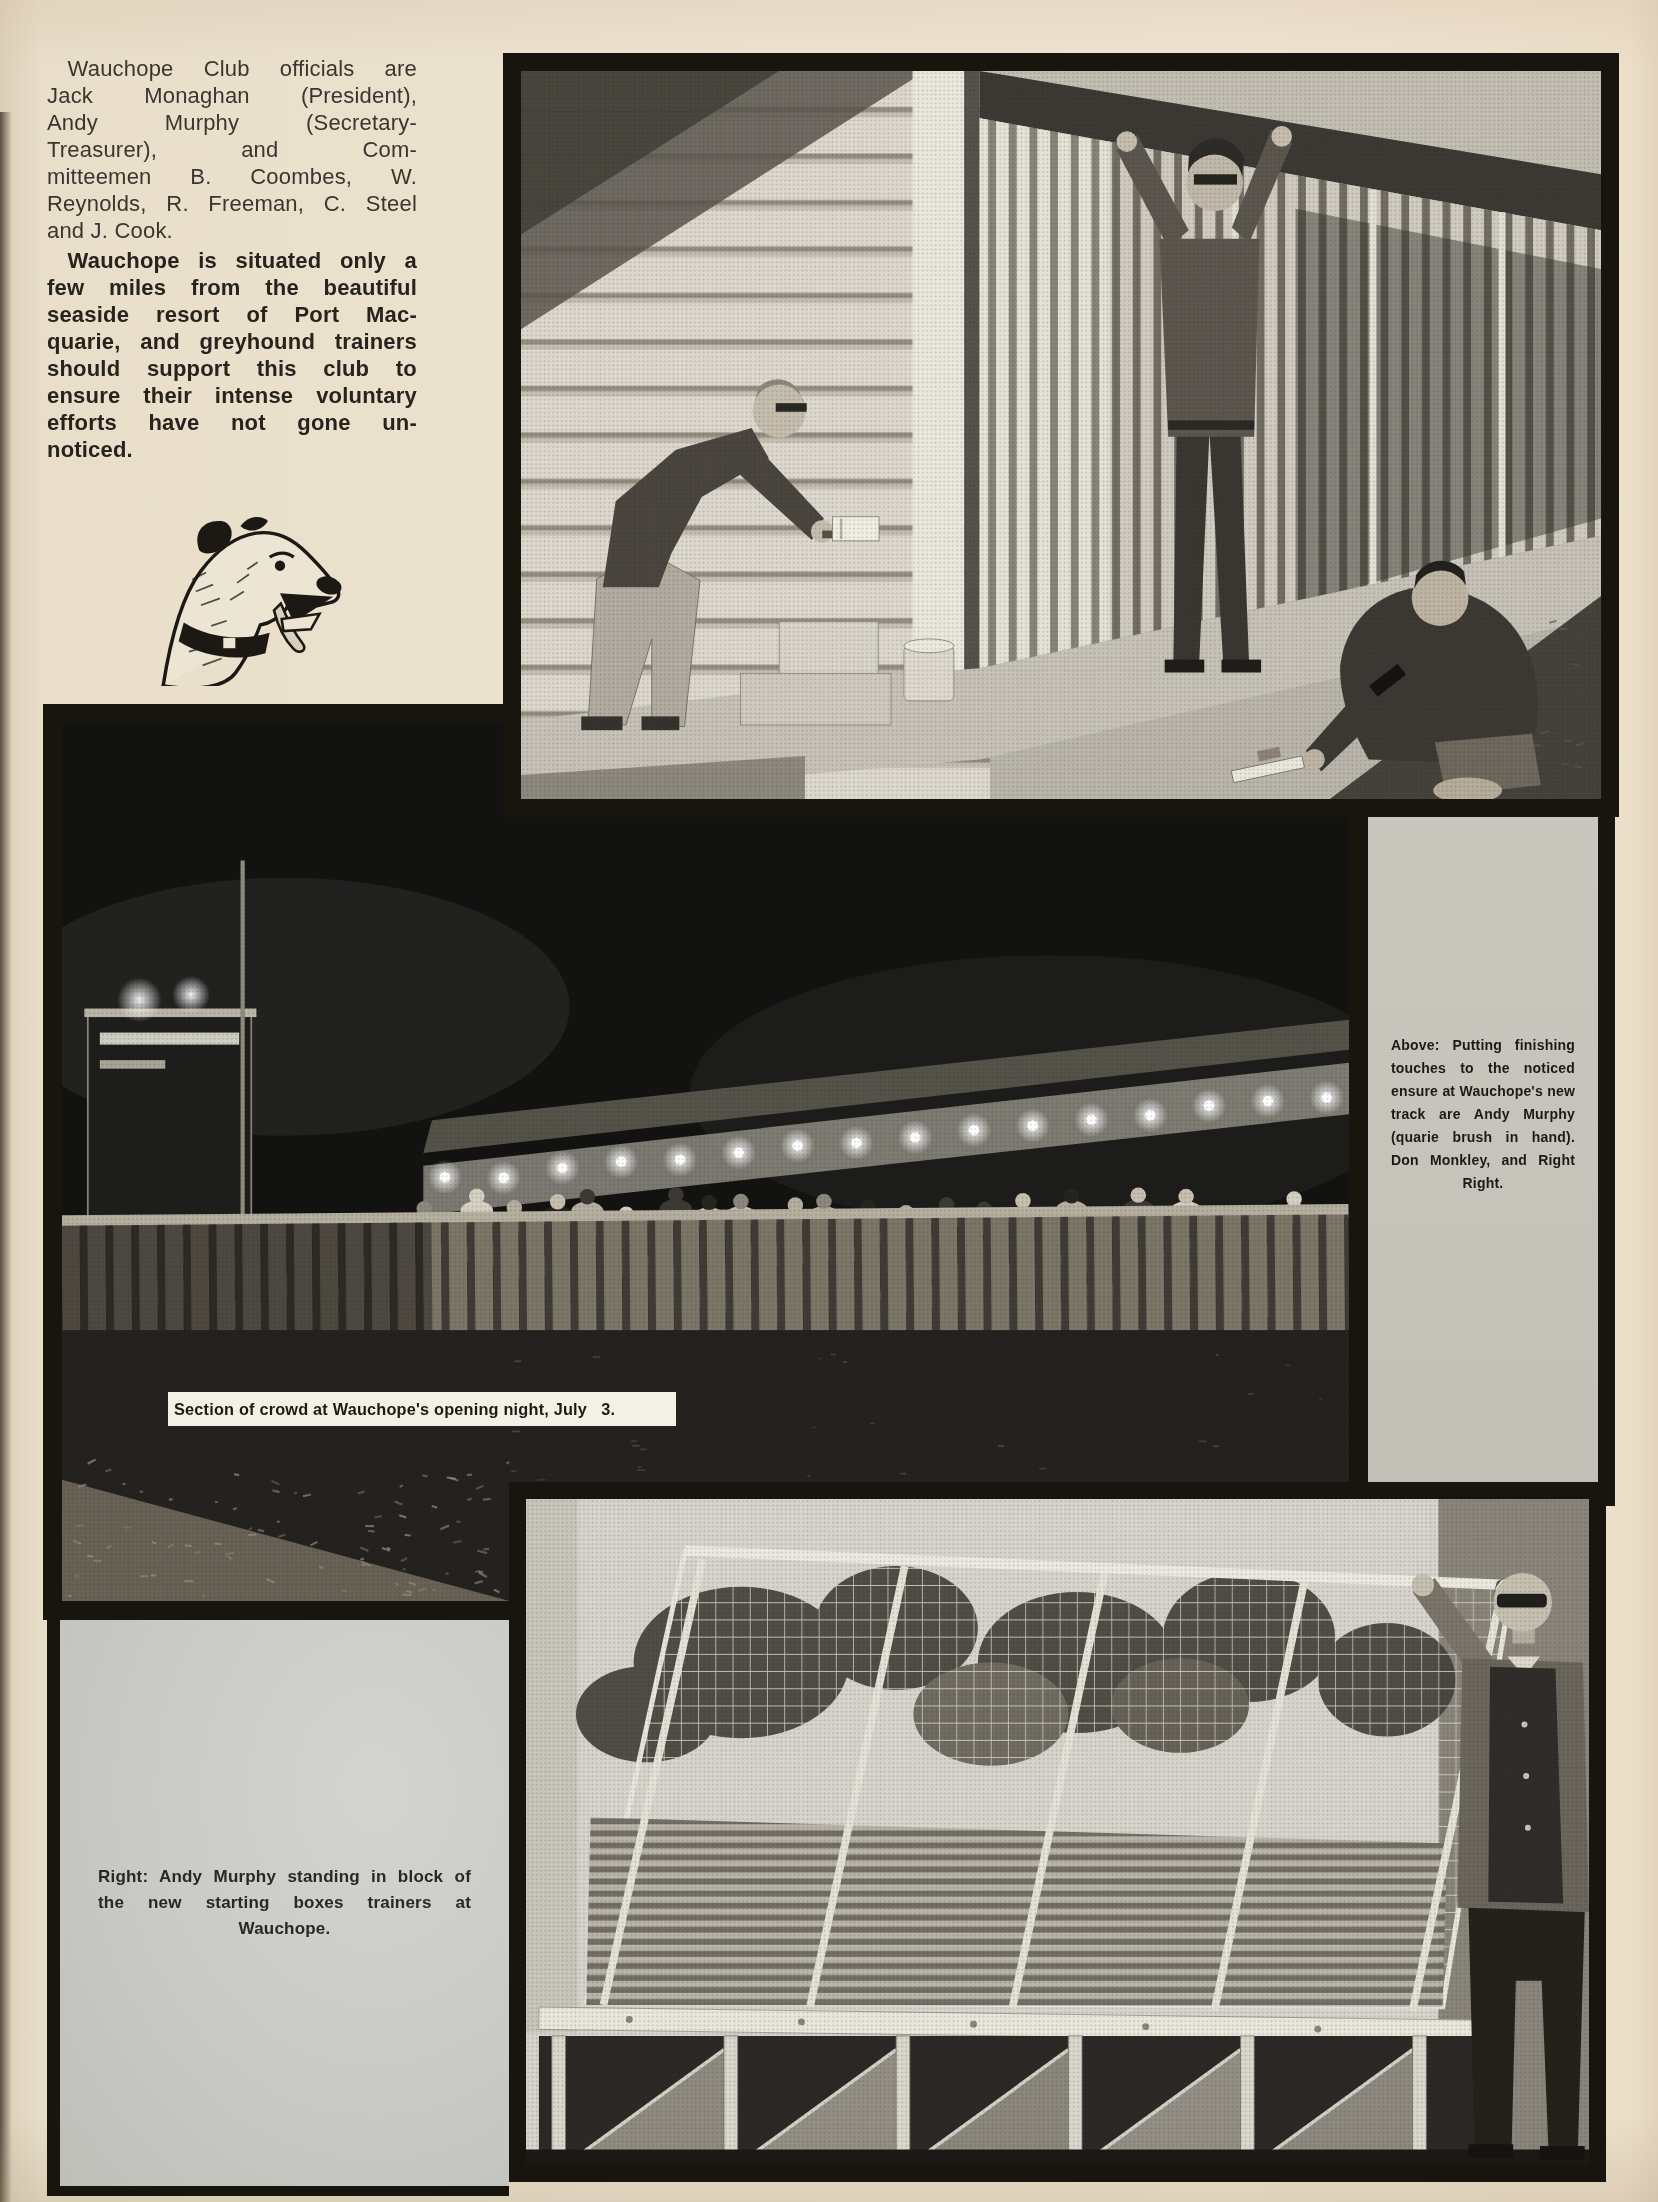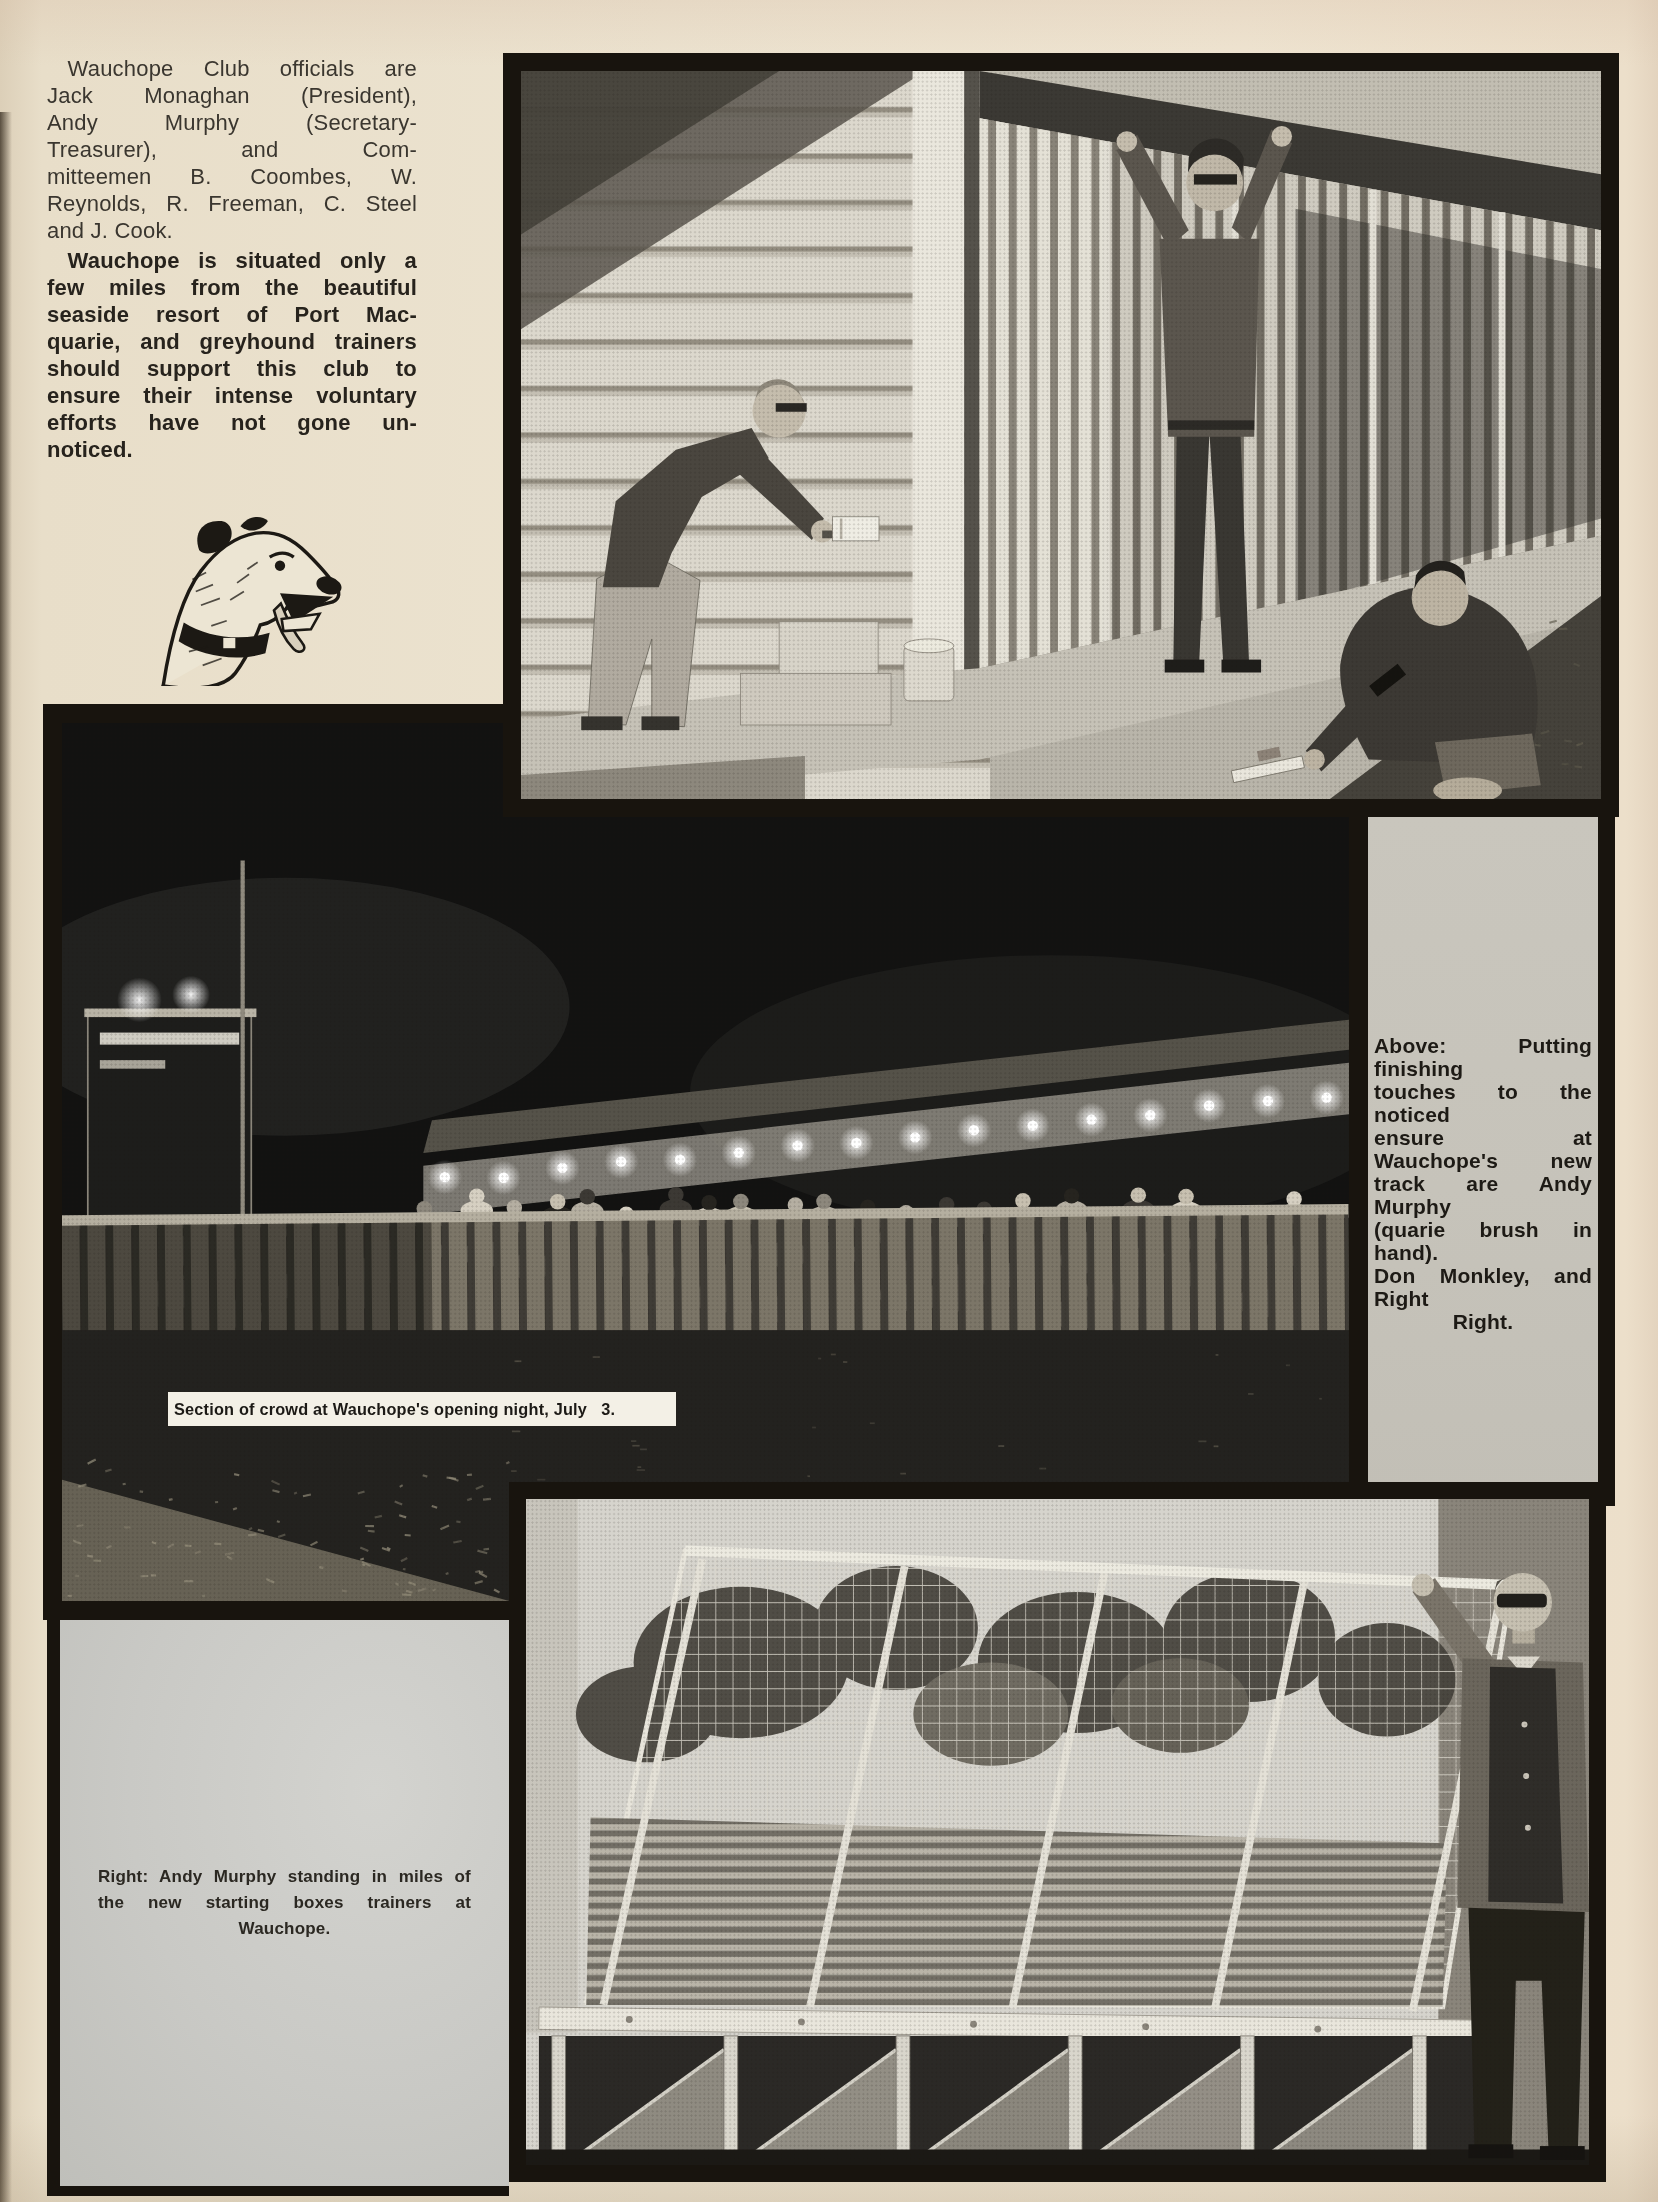--- a/index.html
+++ b/index.html
@@ -29,21 +29,21 @@
     background-image:radial-gradient(rgba(25,22,16,.14) 0.9px,rgba(0,0,0,0) 1.2px);
     background-size:4.3px 4.3px;}
   #photo-kennel{left:503px;top:53px;width:1116px;height:764px;z-index:3;}
   #photo-crowd{left:43px;top:704px;width:1325px;height:916px;border-width:19px;z-index:1;}
   #photo-boxes{left:509px;top:1482px;width:1097px;height:700px;border-width:17px;z-index:2;}
 
   
   .caption-panel{position:absolute;left:1349px;top:798px;width:266px;height:708px;
     border:17px solid #18140e;border-left-width:19px;border-bottom-width:12px;box-sizing:border-box;
     background:linear-gradient(180deg,#c9c6bd 0,#c6c3ba 55%,#c2bfb6 100%);z-index:2;}
-  .caption-panel .cap{margin-top:219px;padding:0 6px;font-weight:700;font-size:21px;line-height:23px;
+  .caption-panel .cap{margin-top:219px;padding:0 23px;font-weight:700;font-size:14px;line-height:23px;
     color:#1d1a15;letter-spacing:0.2px;}
 
   
   .caption-box{position:absolute;left:47px;top:1620px;width:462px;height:576px;box-sizing:border-box;
     border-left:13px solid #18140e;border-bottom:10.3px solid #18140e;
     background:radial-gradient(ellipse at 70% 30%,#d3d3cf 0,#c9c9c5 55%,#bfbfba 100%);z-index:1;}
   .caption-box .cap{margin-top:244px;padding:0 38px;font-weight:700;font-size:17px;line-height:26px;
     color:#2b2822;letter-spacing:0.2px;}
 
   
@@ -580,21 +580,21 @@
         <div class="tl">ensure at Wauchope's new</div>
         <div class="tl">track are Andy Murphy</div>
         <div class="tl">(quarie brush in hand).</div>
         <div class="tl">Don Monkley, and Right</div>
         <div class="tl">Right.</div>
       </div>
   </aside>
 
   <aside class="caption-box">
     <div class="cap just last-center">
-        <div class="tl">Right: Andy Murphy standing in miles of</div>
+        <div class="tl">Right: Andy Murphy standing in block of</div>
         <div class="tl">the new starting boxes trainers at</div>
         <div class="tl">Wauchope.</div>
       </div>
   </aside>
 
   <figure class="photo" id="photo-boxes">
     <svg viewBox="0 0 1235 774" preserveAspectRatio="none">
       <defs>
         <pattern id="mesh" width="20" height="20" patternUnits="userSpaceOnUse">
           <rect width="20" height="20" fill="none"></rect>

